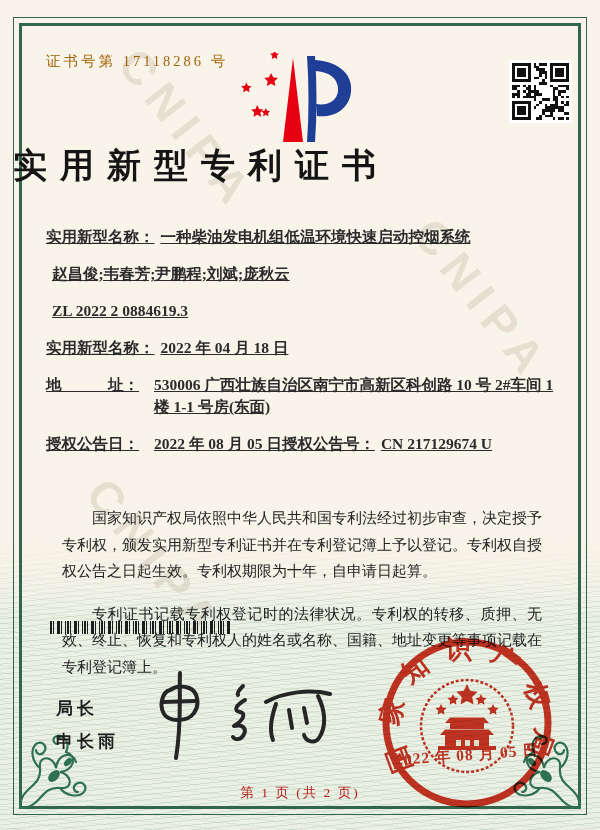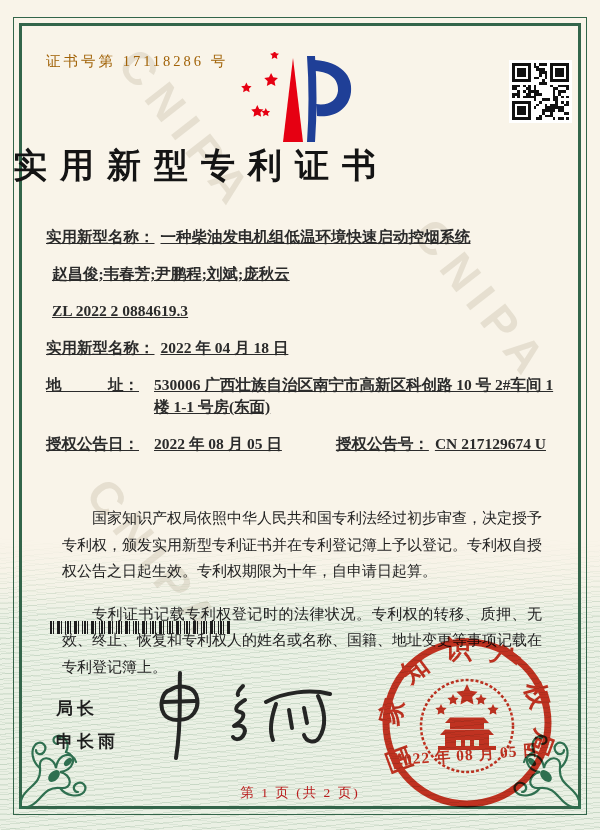--- a/index.html
+++ b/index.html
@@ -39,21 +39,21 @@
   .qr{position:absolute;left:509px;top:60px;width:57px;height:57px;background:#fff;padding:3px;z-index:4;}
   .title{
     position:absolute;left:0;right:0;top:143px;z-index:4;
     font-size:34px;font-weight:700;letter-spacing:13px;text-indent:13px;color:#141414;
   }
   
   .fields{position:absolute;left:46px;top:226px;width:512px;z-index:4;font-size:15.5px;font-weight:700;z-index:4;}
   .frow{display:flex;align-items:flex-start;margin-bottom:15px;line-height:22px;text-decoration:underline;}
   .frow .lbl{flex:0 0 102px;white-space:nowrap;}
   .frow .val{flex:1 1 auto;margin-left:6px;}
-  .pair2{display:flex;margin-left:54px;}
+  .pair2{display:flex;}
   .pair2 .lbl{flex:0 0 auto;}
   
   .paras{position:absolute;left:46px;top:489px;width:512px;z-index:4;
     font-size:15px;line-height:26.5px;text-align:justify;color:#222;}
   .paras p{margin:16px;text-indent:2em;}
   
   .barcode{
     position:absolute;left:50px;top:621px;width:180px;height:13px;z-index:4;
     background:repeating-linear-gradient(90deg,
       #1c1c1c 0 2px, transparent 2px 3px,

